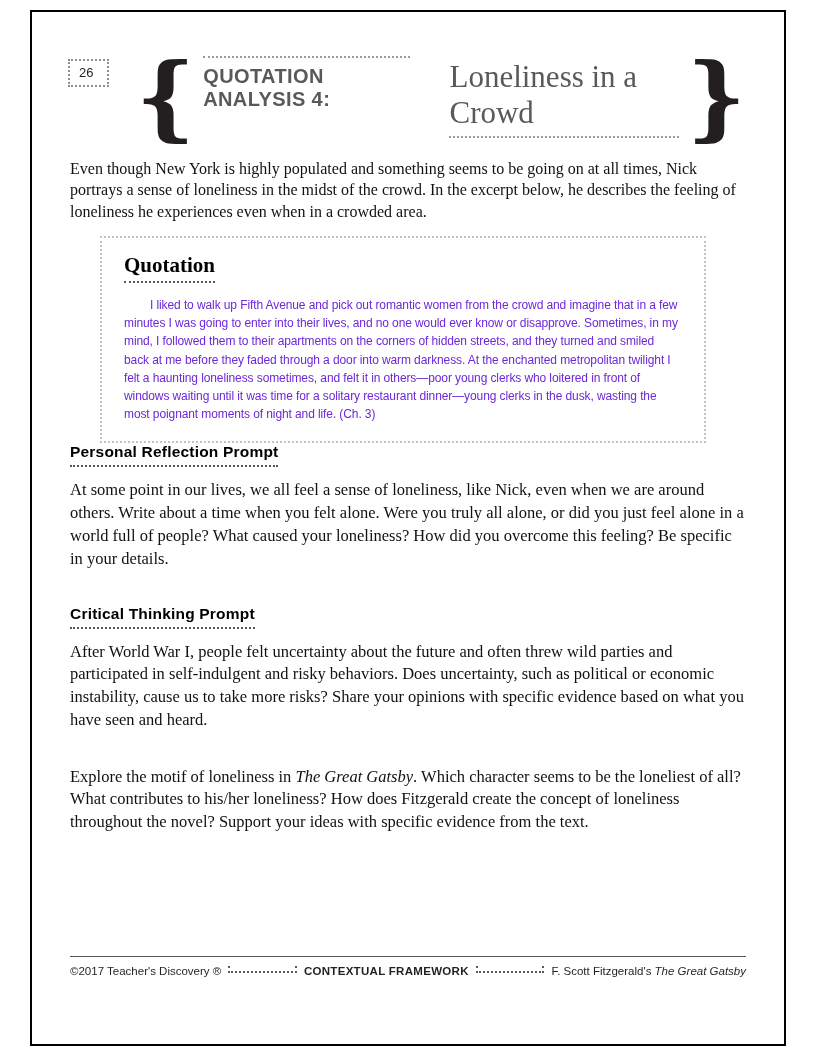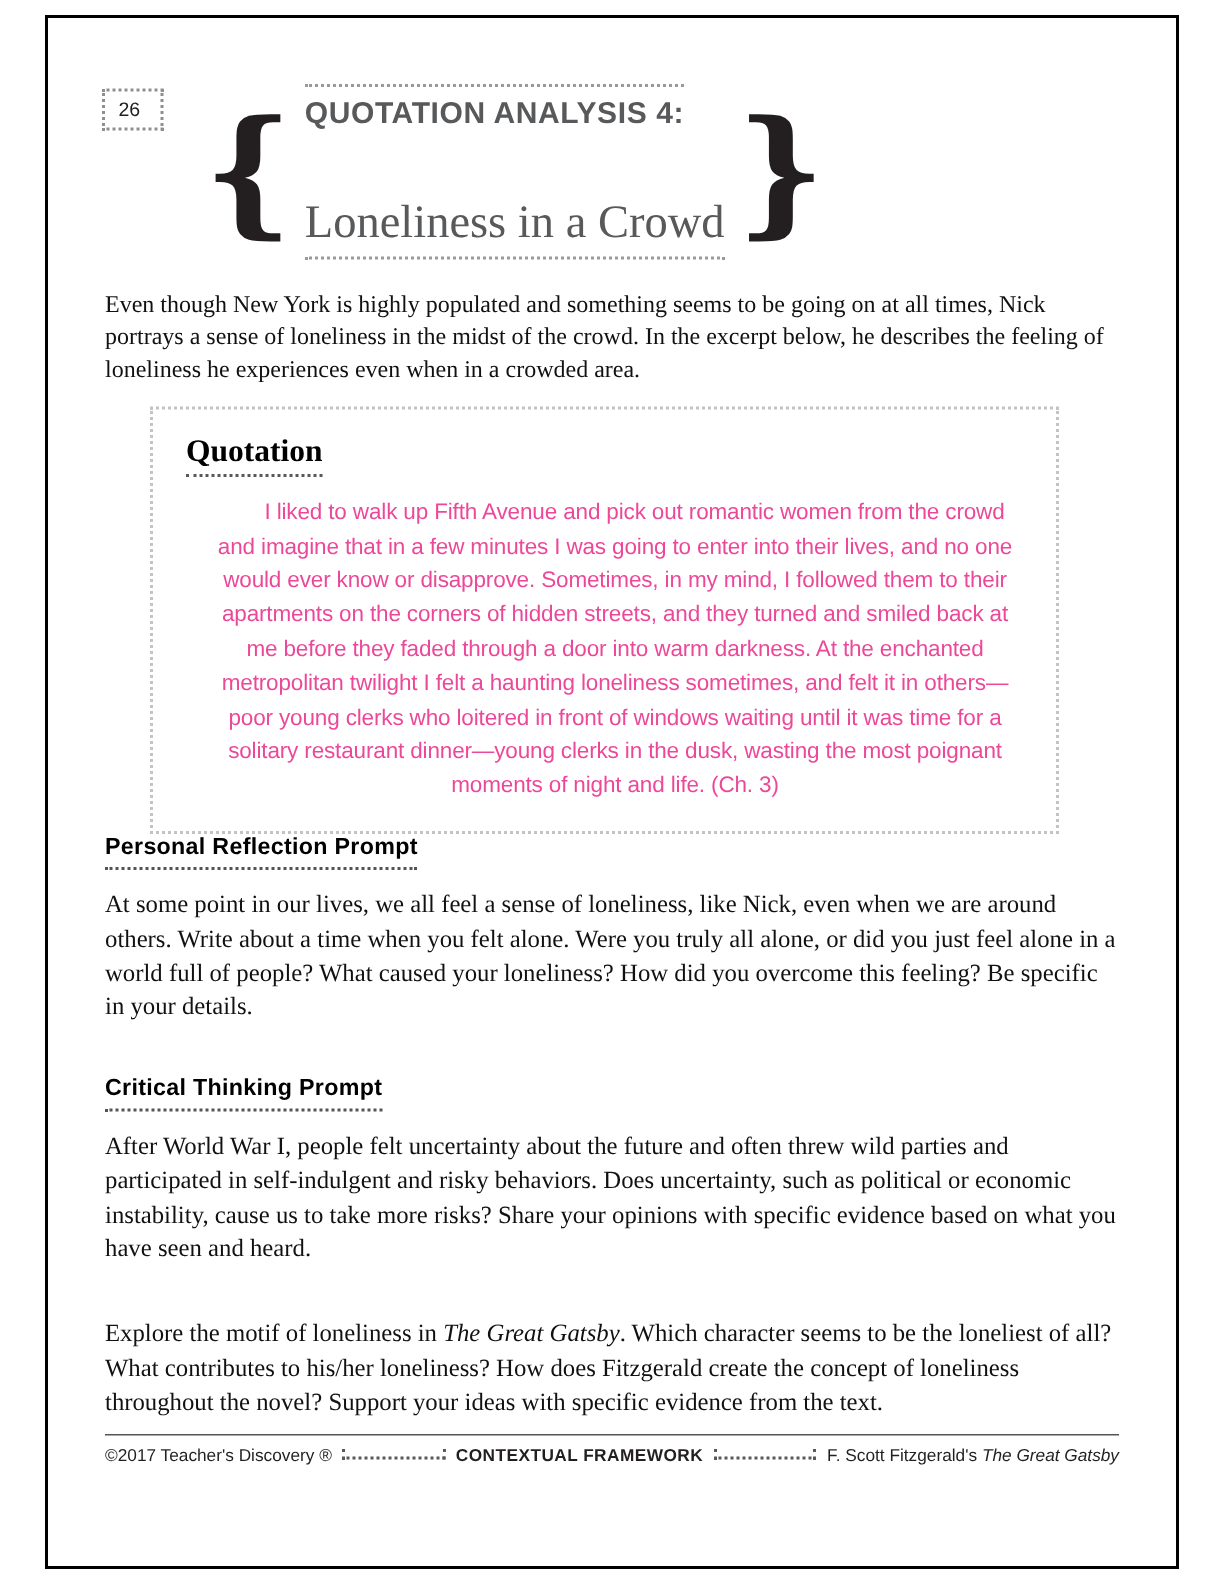--- a/index.html
+++ b/index.html
@@ -11,36 +11,36 @@
 
   .pagenum-box { position:absolute; top:59px; left:68px;
                  border:2px dotted #8f8f8f; padding:4px 14px 5px 9px;
                  font-family:"Liberation Sans", sans-serif; font-size:13px; color:#231f20; }
 
   .content { position:absolute; top:0; left:0; right:0; padding:56px 70px 0 70px; }
 
   .header { display:flex; align-items:center; margin-left:66px; gap:8px; }
   .brace { font-family:"DejaVu Serif", serif; font-weight:bold; font-size:92px;
            line-height:0.88; color:#231f20; }
-  .title-lines { display:flex; flex-direction:column;gap:39px; }
+  .title-lines { display:flex; flex-direction:row;gap:39px; }
   .kicker { font-family:"Liberation Sans", sans-serif; font-weight:bold; font-size:20px;
             letter-spacing:0.4px; color:#58595b; width:fit-content;
             border-top:2px dotted #9a9a9a; padding-top:7px; }
   .title { font-family:"Liberation Serif", serif; font-weight:normal; font-size:31px;
            color:#58595b; width:fit-content; border-bottom:2px dotted #9a9a9a;
            padding-bottom:5px; margin-top:3px; }
 
   .intro { margin-top:20px; font-size:16px; line-height:1.33; color:#111; }
 
   .quote-box { margin:14px 40px 0 30px; border:2px dotted #c3c3c3;
-               padding:15px 24px 18px 22px; background:#fff;text-align:center; }
+               padding:15px 24px 18px 22px; background:#fff; }
   .quote-heading { font-family:"Liberation Serif", serif; font-weight:bold; font-size:21px;
                    width:fit-content; border-bottom:2px dotted #58595b; padding-bottom:3px; }
-  .quote-text { margin-top:13px; font-family:"Liberation Sans", sans-serif; font-size:15px;
-                line-height:1.52; color:#ec4899; text-indent:26px; letter-spacing:-0.1px;margin-left:16px; }
+  .quote-text { margin-top:13px; font-family:"Liberation Sans", sans-serif; font-size:12px;
+                line-height:1.52; color:#6d28d9; text-indent:26px; letter-spacing:-0.1px; }
 
   .prompt-section { }
   .prompt-section + .prompt-section { margin-top:34px; }
   .section-heading { font-family:"Liberation Sans", sans-serif; font-weight:bold;
                      font-size:15.5px; letter-spacing:0.2px; color:#000;
                      width:fit-content; border-bottom:2px dotted #555; padding-bottom:4px; }
   .section-body { margin-top:12px; font-size:16.5px; line-height:1.38; color:#111; }
   .book { font-style:italic; }
 
   .footer { position:absolute; left:70px; right:70px; top:956px;

